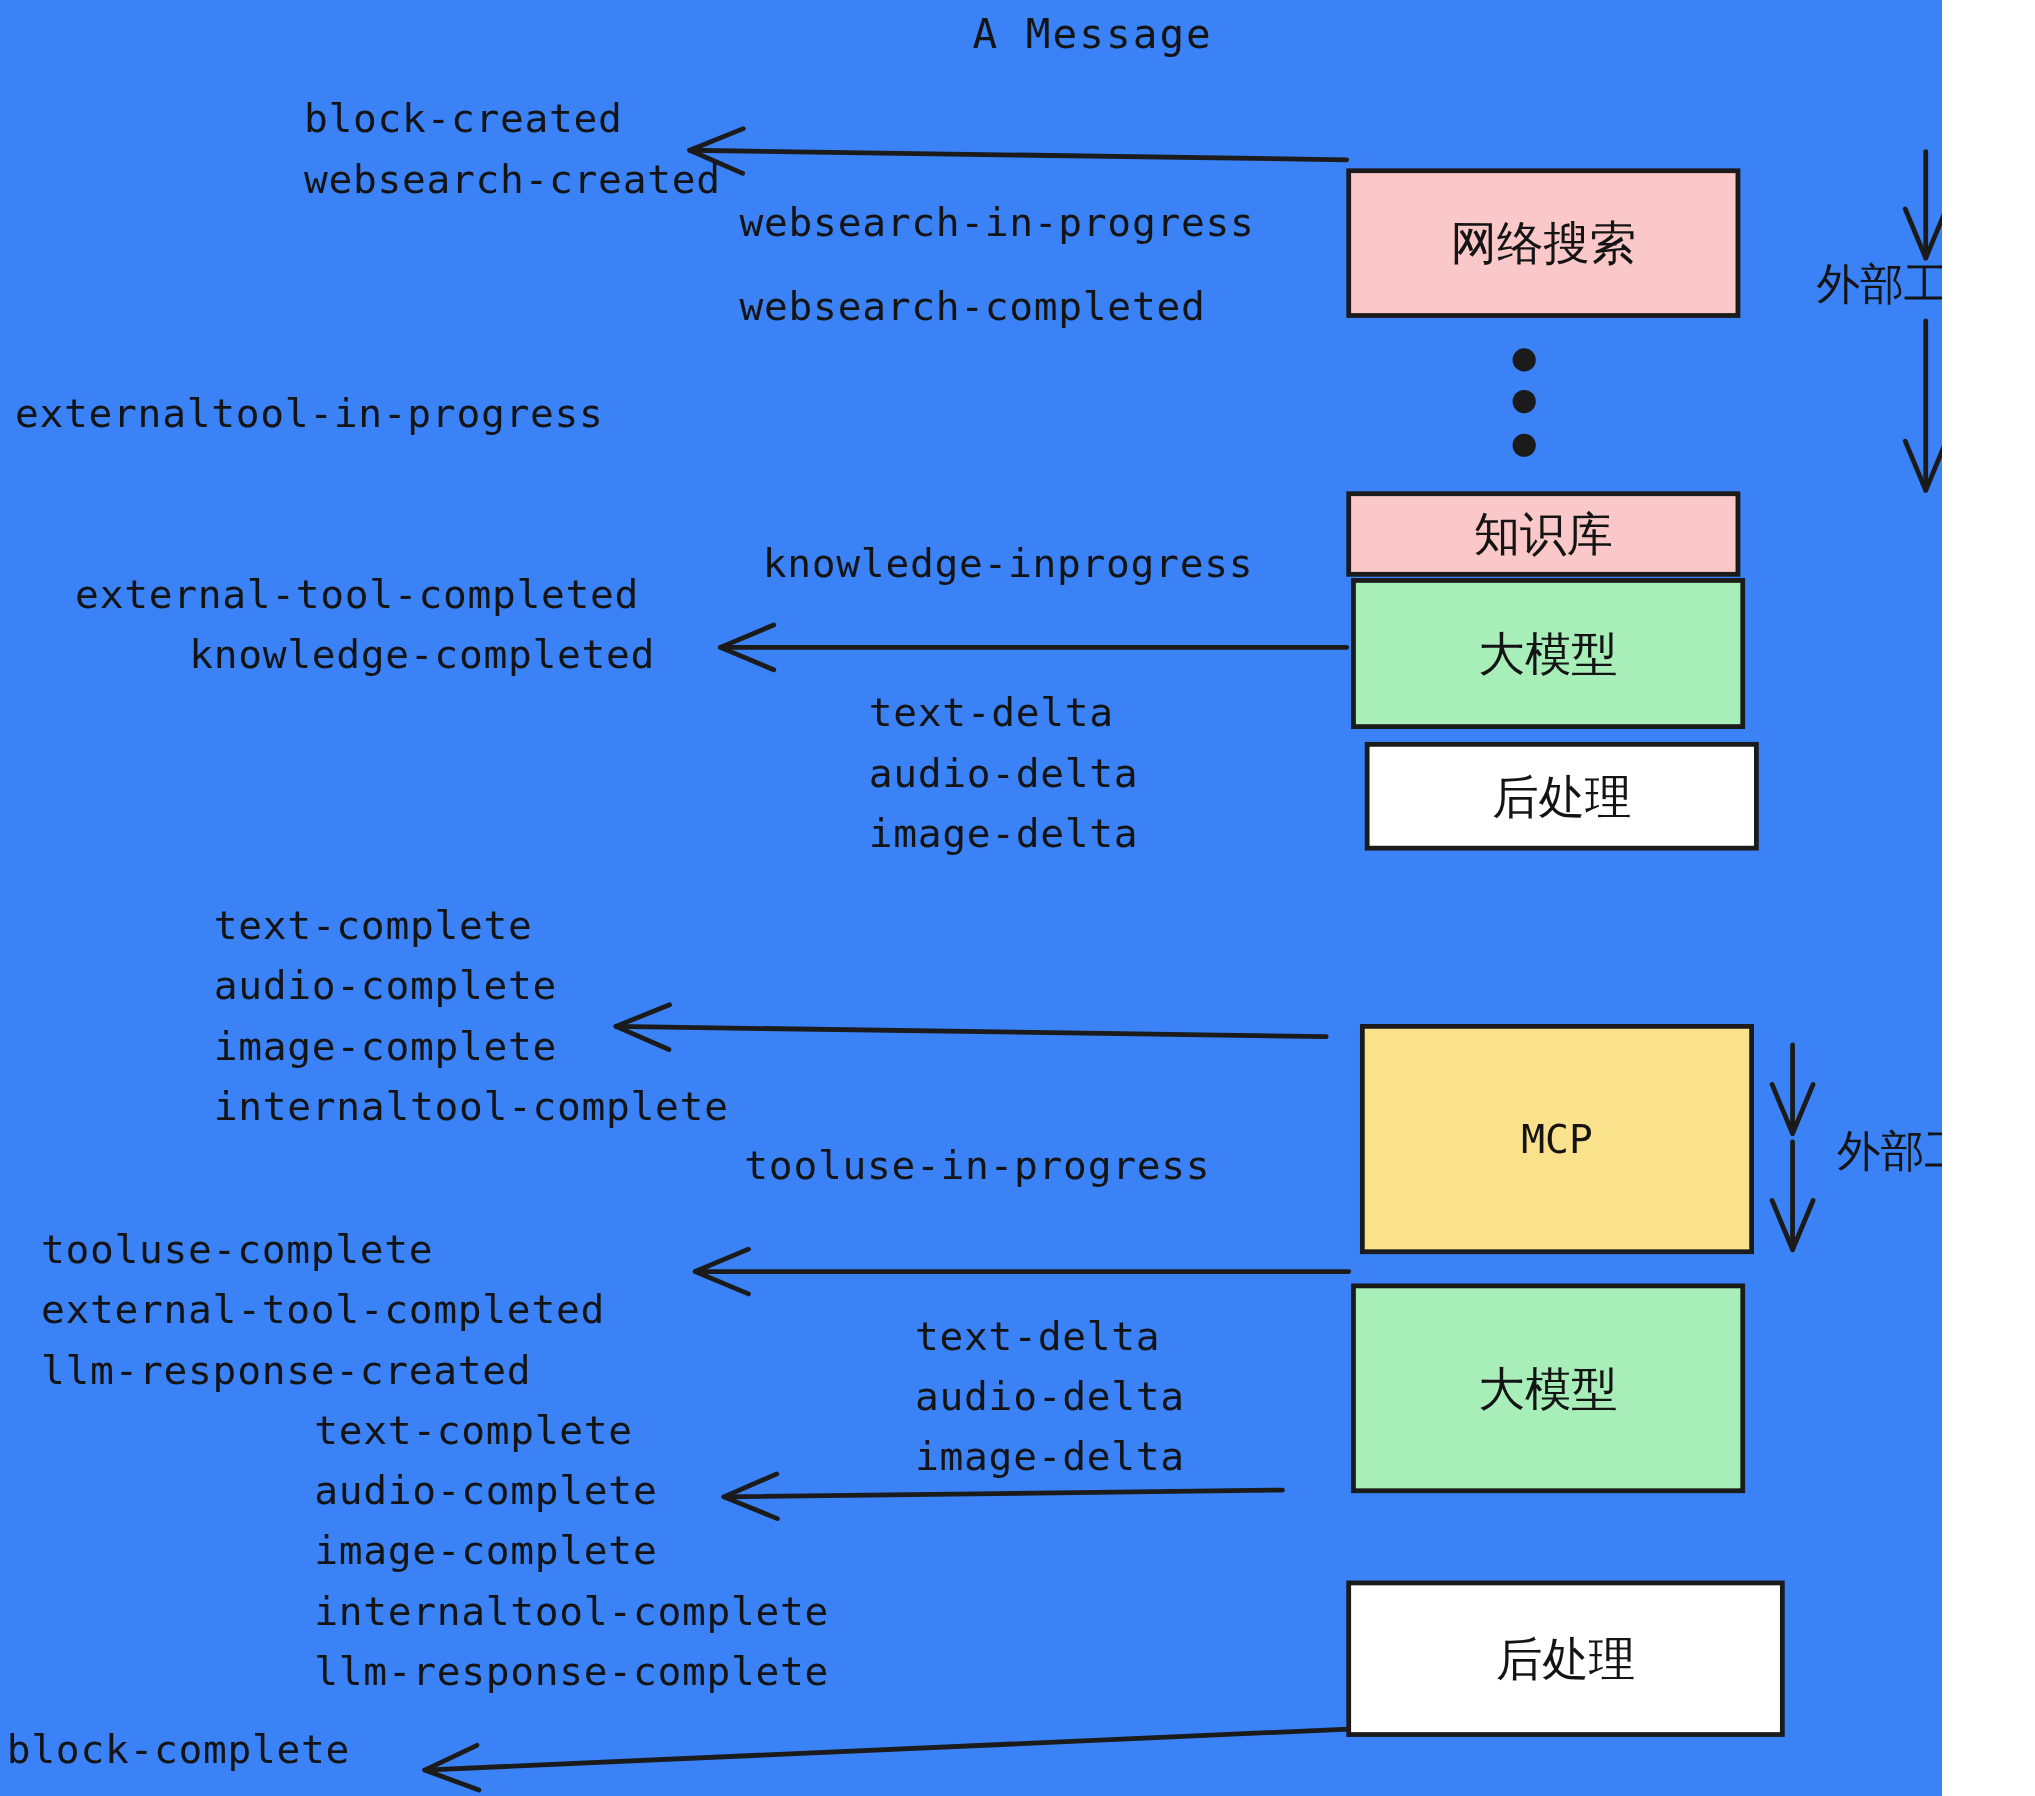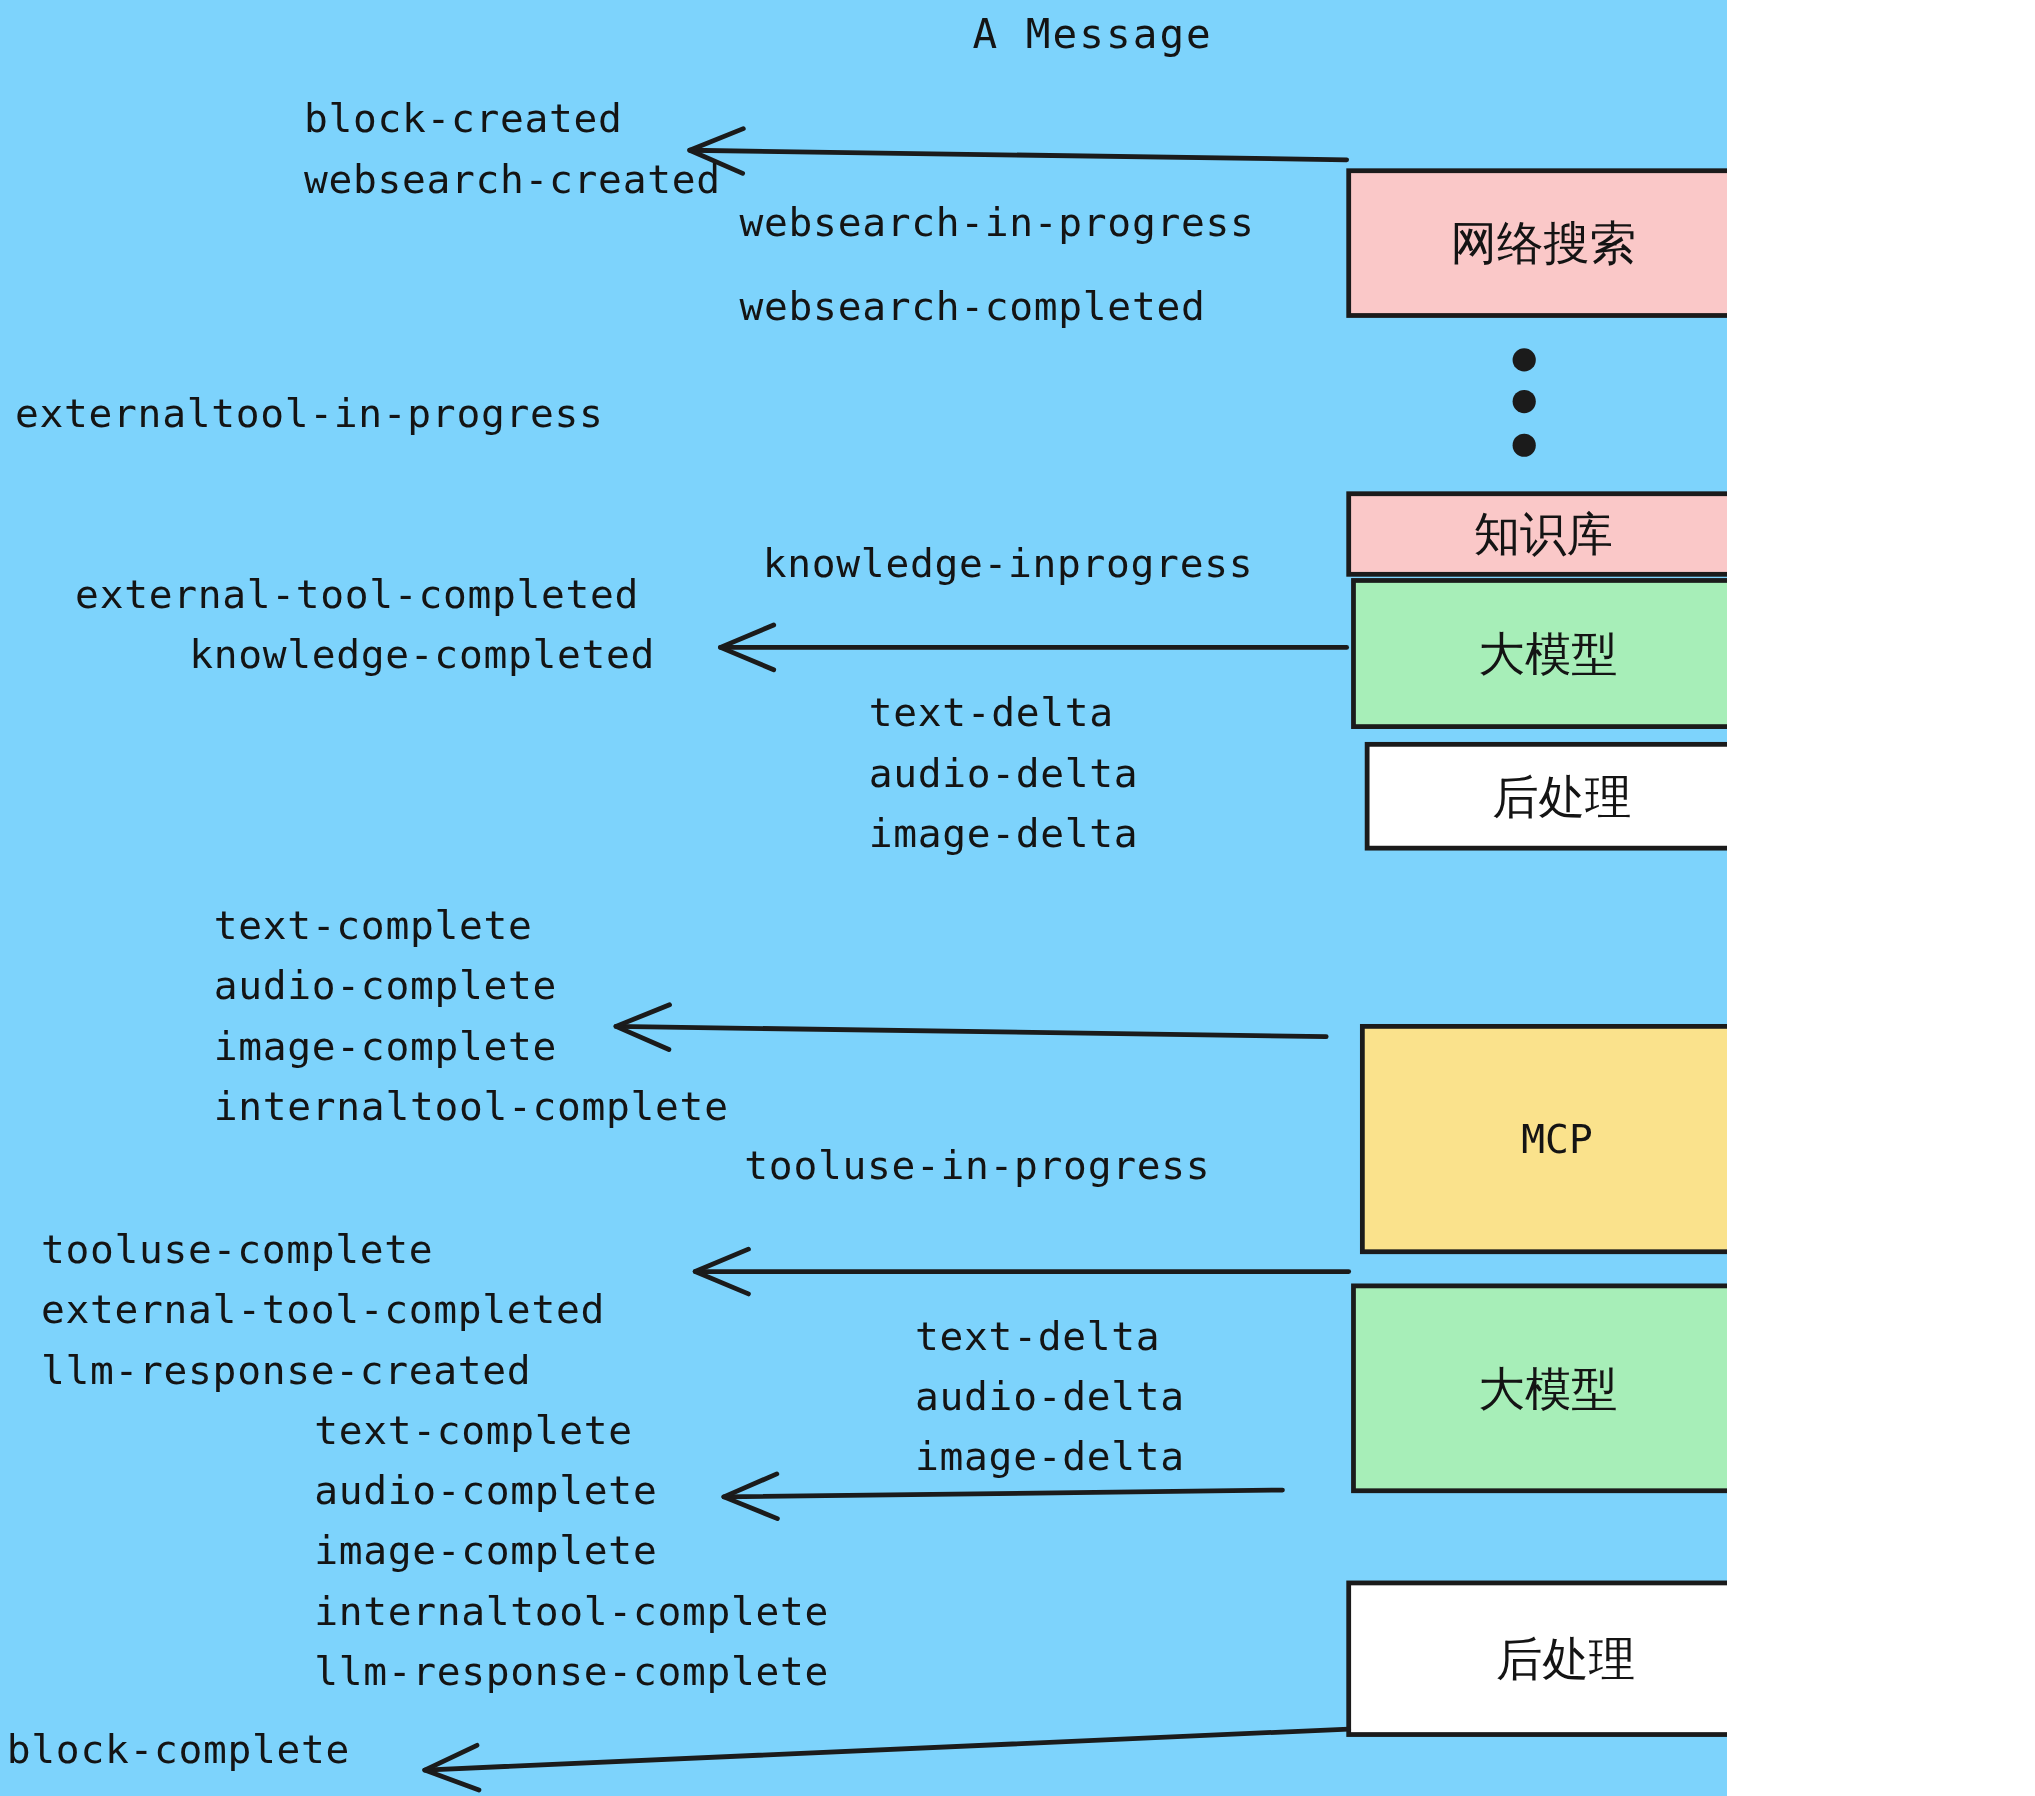--- a/index.html
+++ b/index.html
@@ -5,23 +5,23 @@
   html, body {
     margin: 0;
     padding: 0;
     background: #ffffff;
   }
   body {
     font-family: "DejaVu Sans Mono", monospace;
   }
   #stage {
     position: relative;
-    width: 1727px;
+    width: 1942px;
     height: 1796px;
-    background: #7dd3fc;
+    background: #3b82f6;
     overflow: hidden;
   }
   #diagram {
     position: absolute;
     left: 0;
     top: 0;
     width: 2035px;
     height: 1796px;
   }
   .evt {

